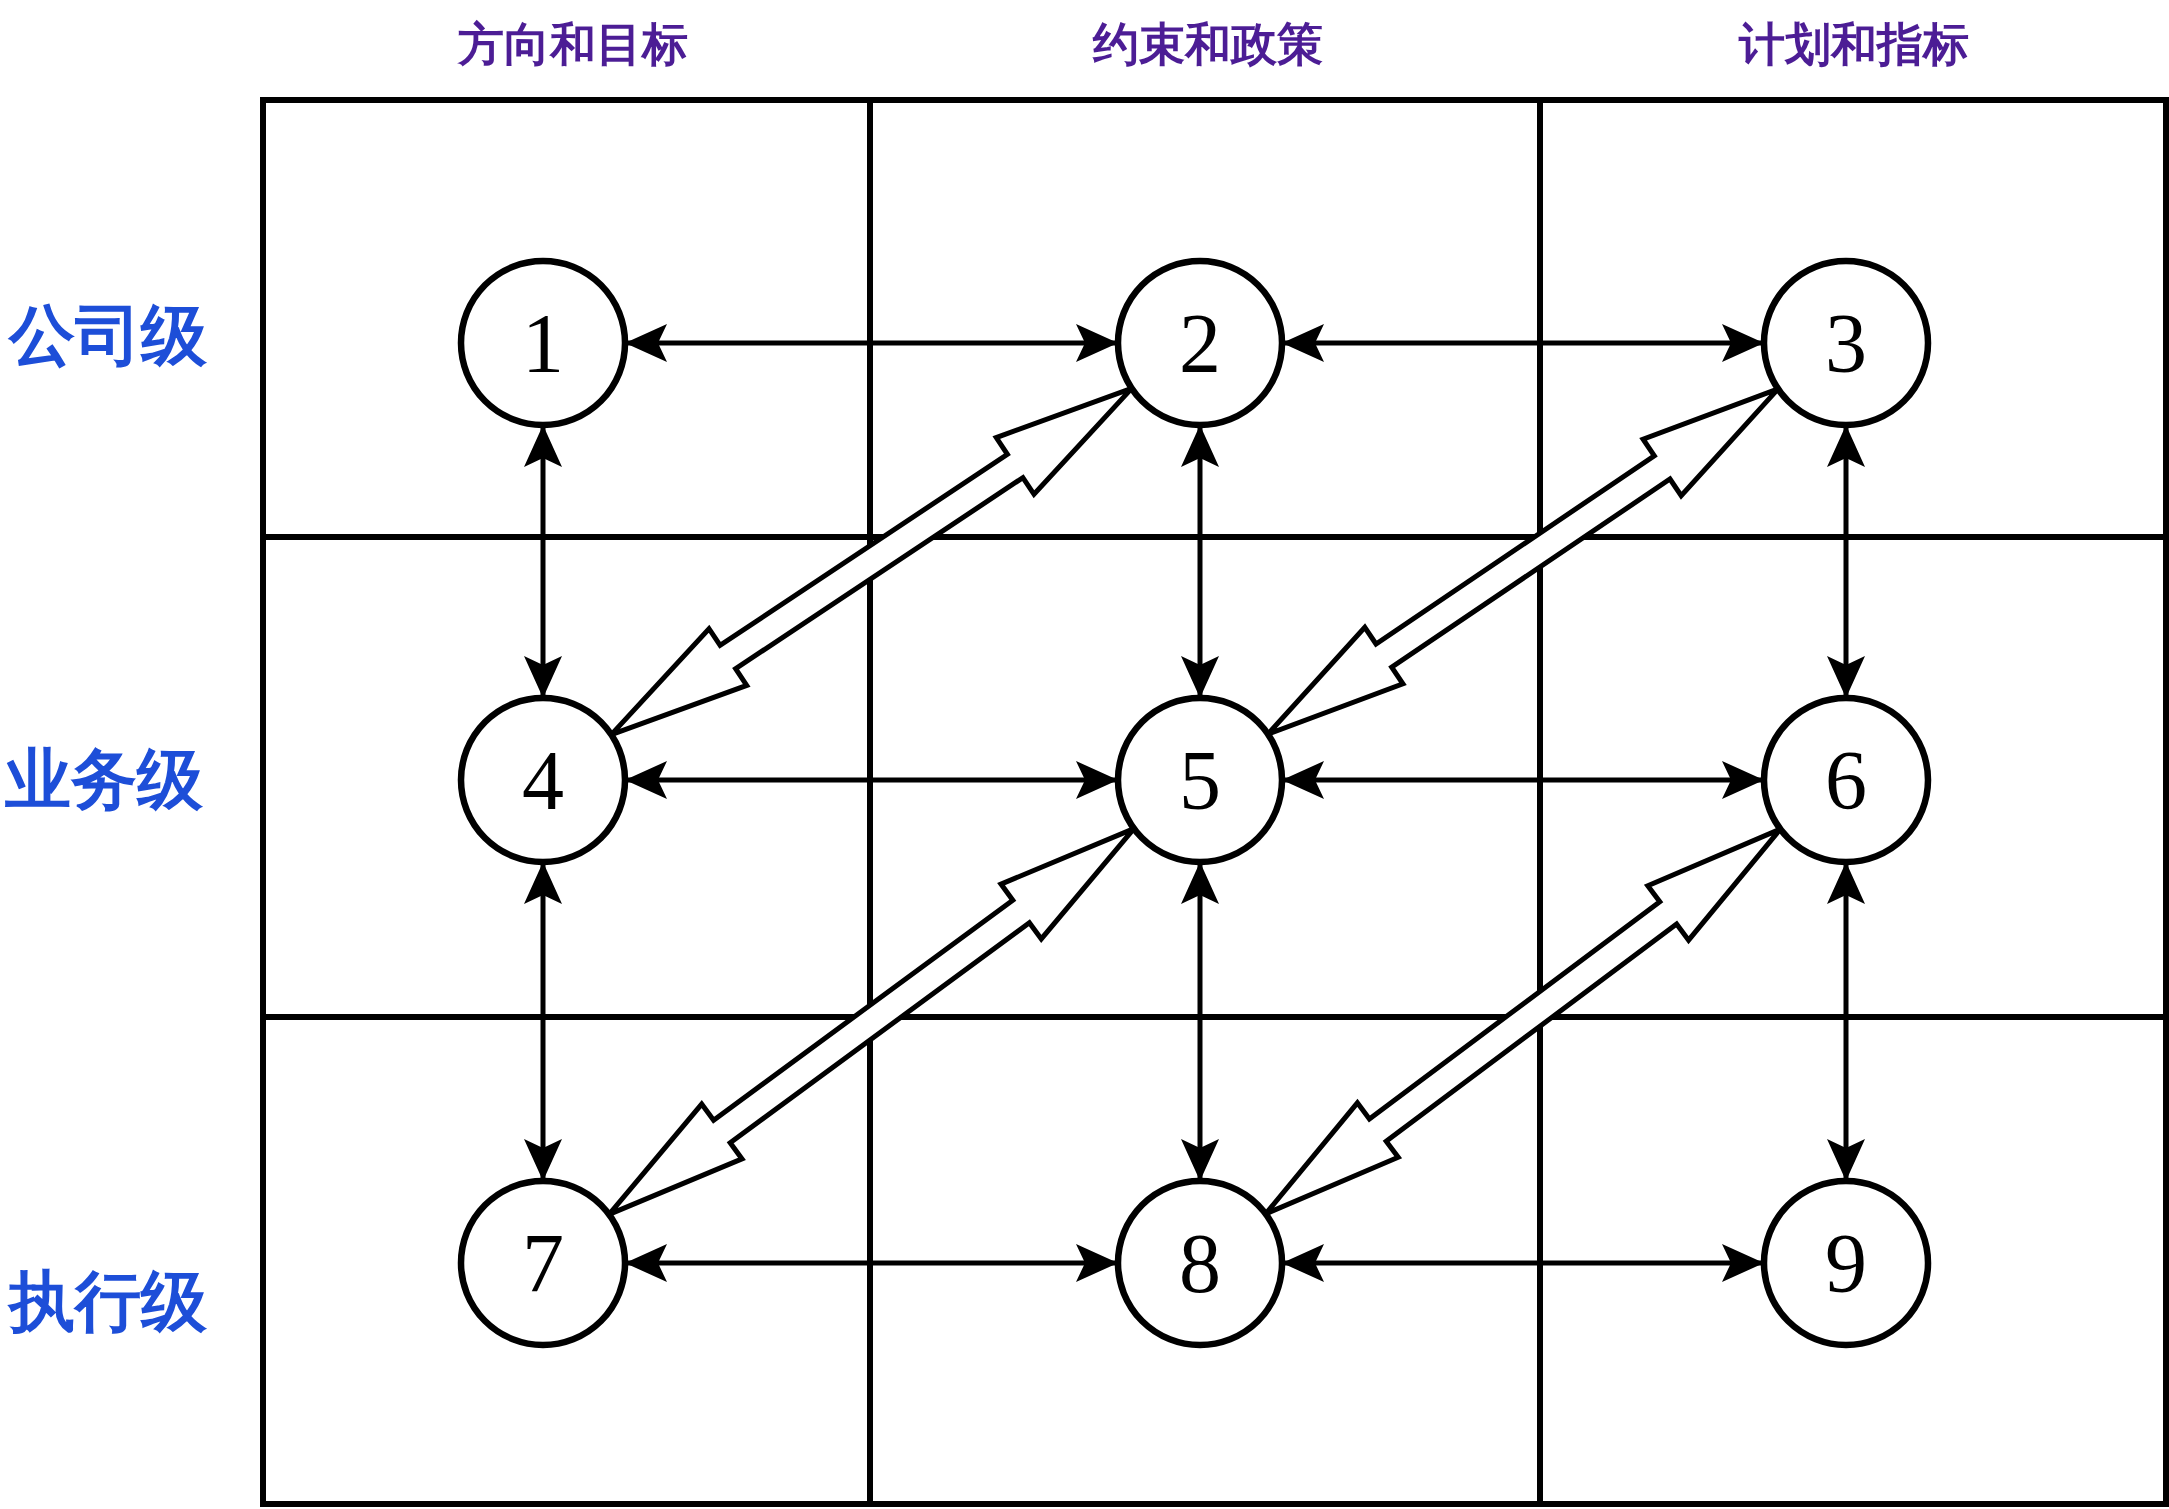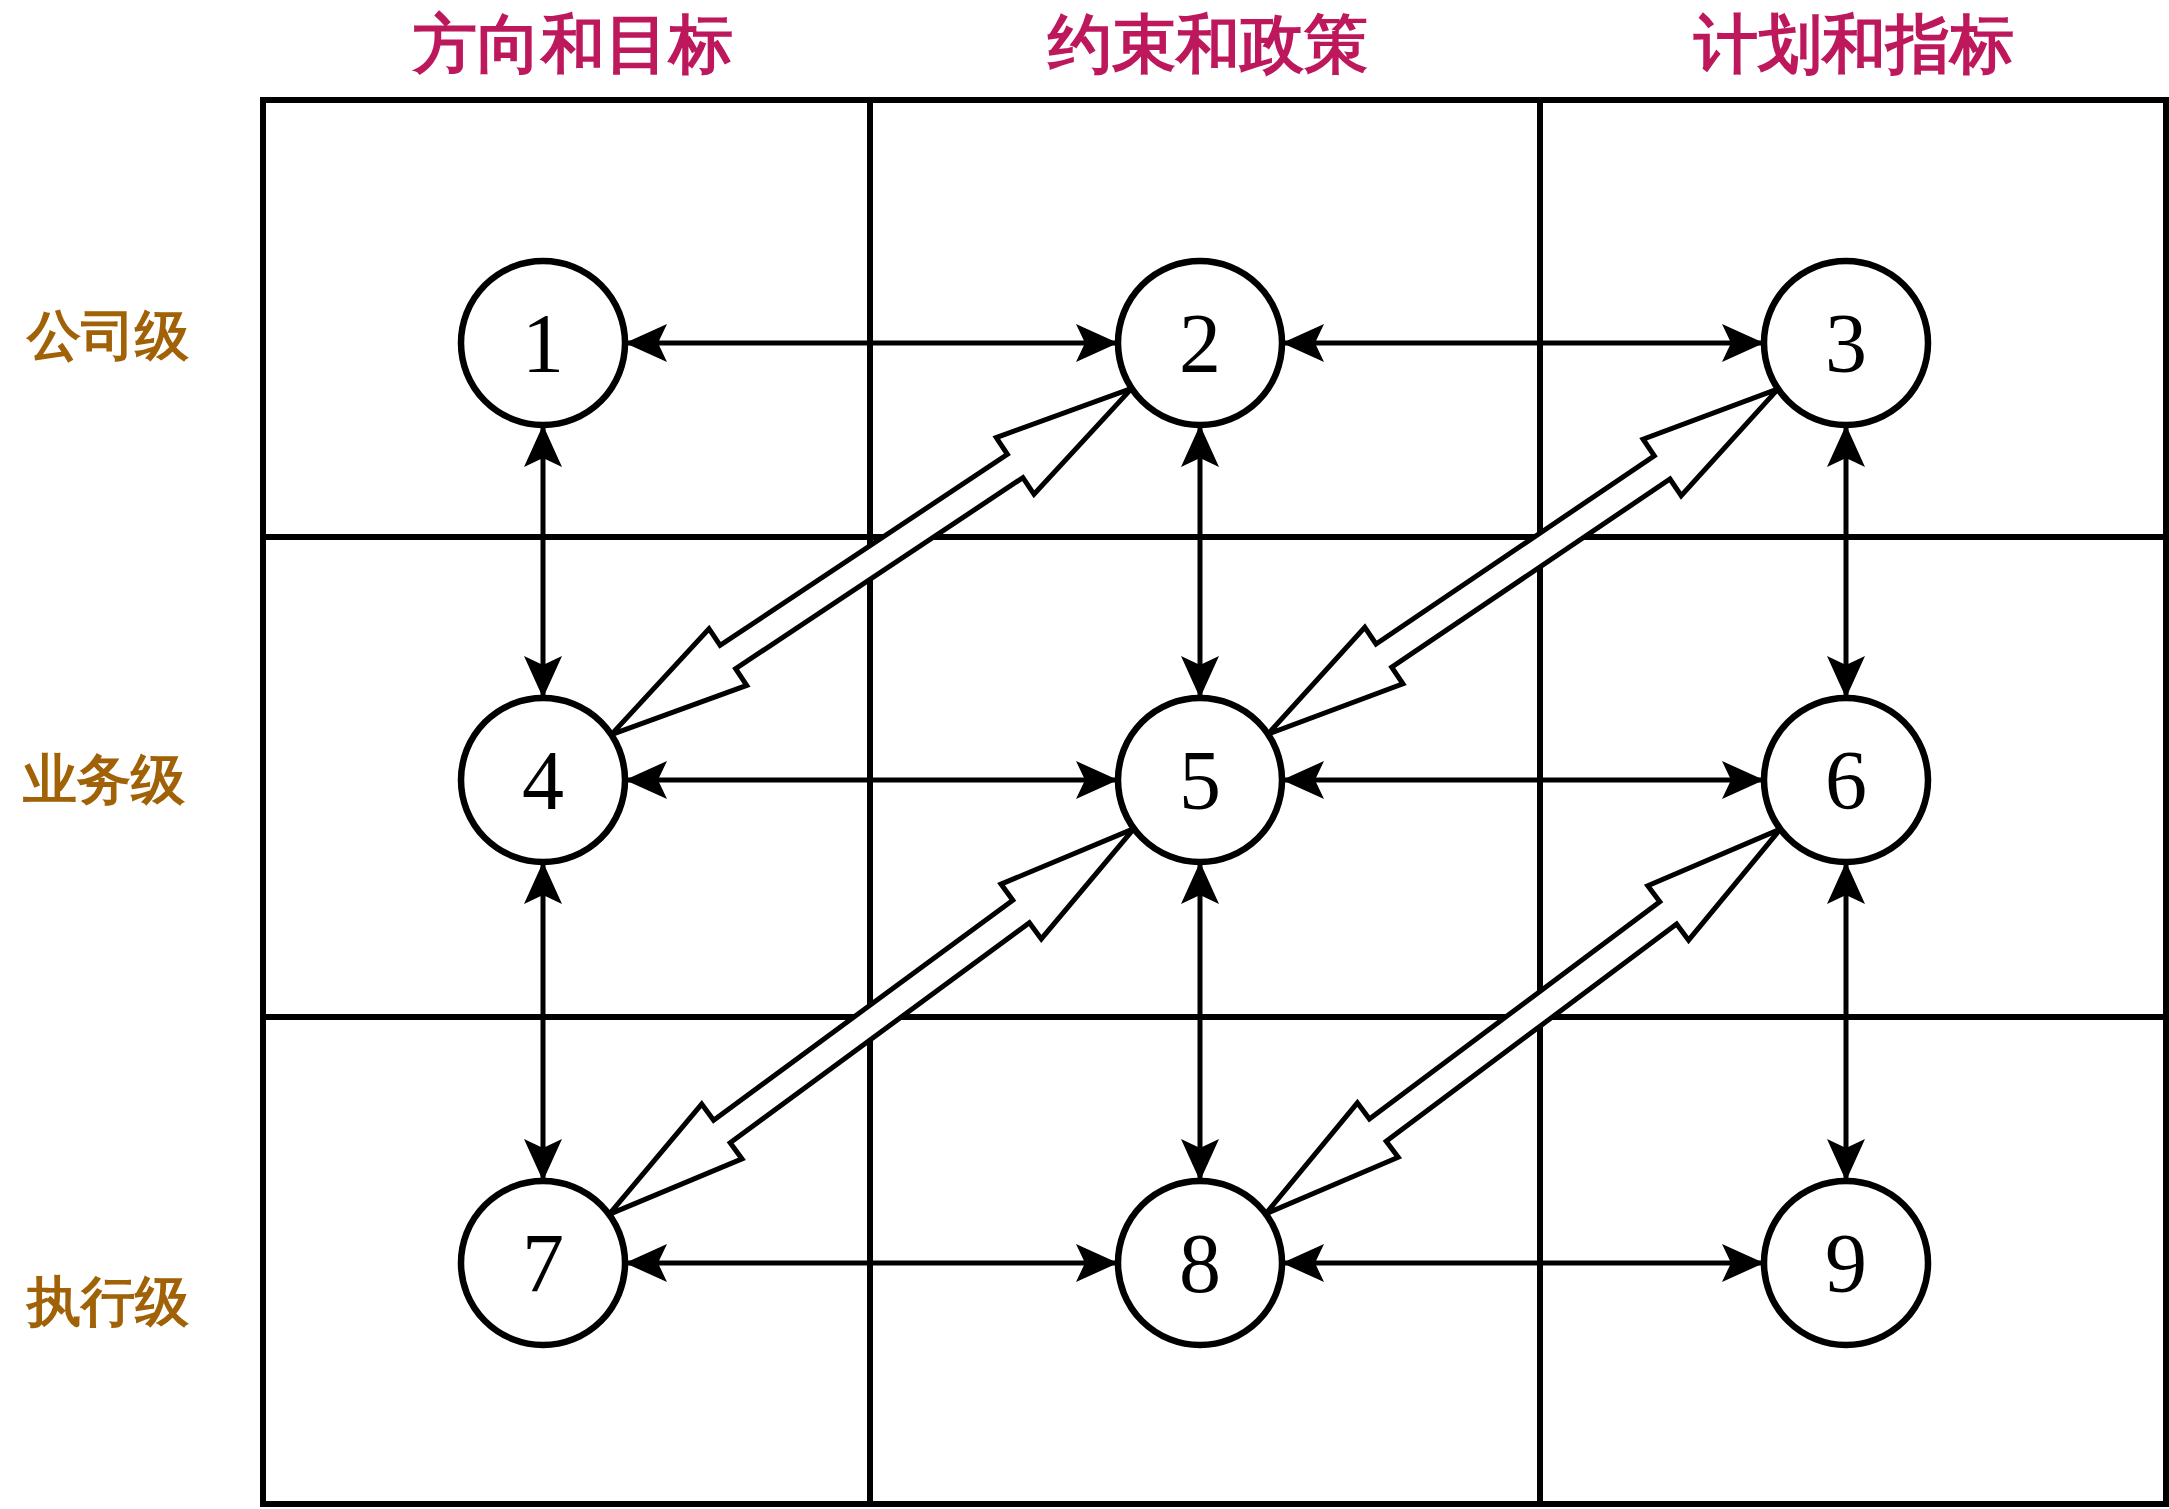--- a/index.html
+++ b/index.html
@@ -17,33 +17,33 @@
   }
   .stage svg {
     position: absolute;
     left: 0;
     top: 0;
   }
   .col-header {
     position: absolute;
     top: 6px;
     transform: translateX(-50%);
-    font-size: 64px;
+    font-size: 46px;
     line-height: 78px;
     font-weight: bold;
-    color: #be185d;
+    color: #4c1d95;
     white-space: nowrap;
   }
   .row-label {
     position: absolute;
     transform: translate(-50%, -50%);
-    font-size: 54px;
+    font-size: 66px;
     line-height: 70px;
     font-weight: bold;
-    color: #a16207;
+    color: #1d4ed8;
     white-space: nowrap;
   }
 </style>
 </head>
 <body>
 
 <div class="stage">
 
   <svg id="diagram-svg" width="2169" height="1509" viewBox="0 0 2169 1509">
       <rect x="263" y="100" width="1903" height="1404" fill="none" stroke="#000000" stroke-width="6"></rect>

